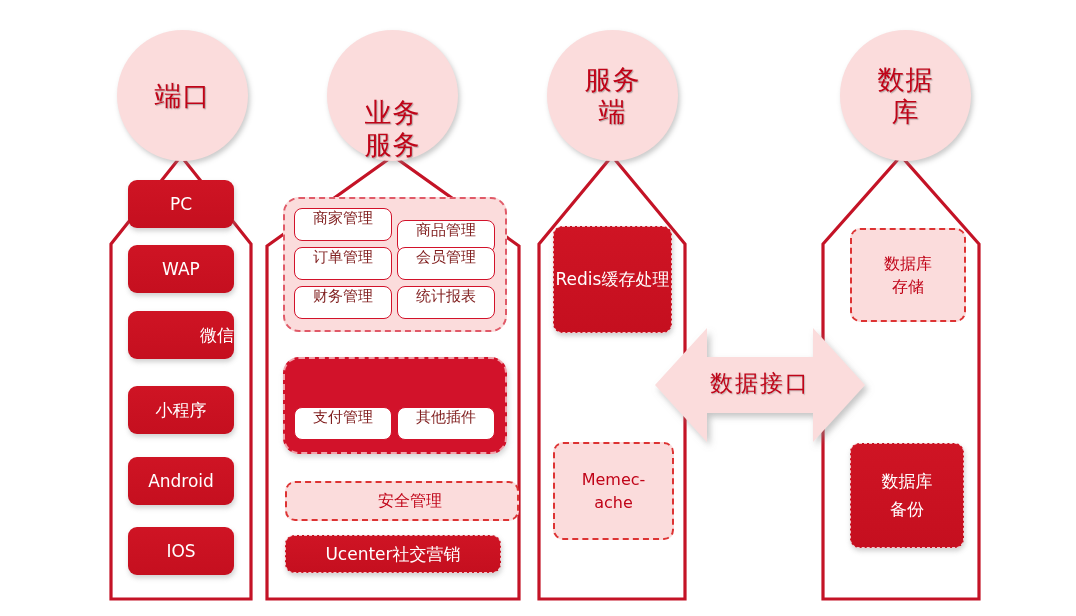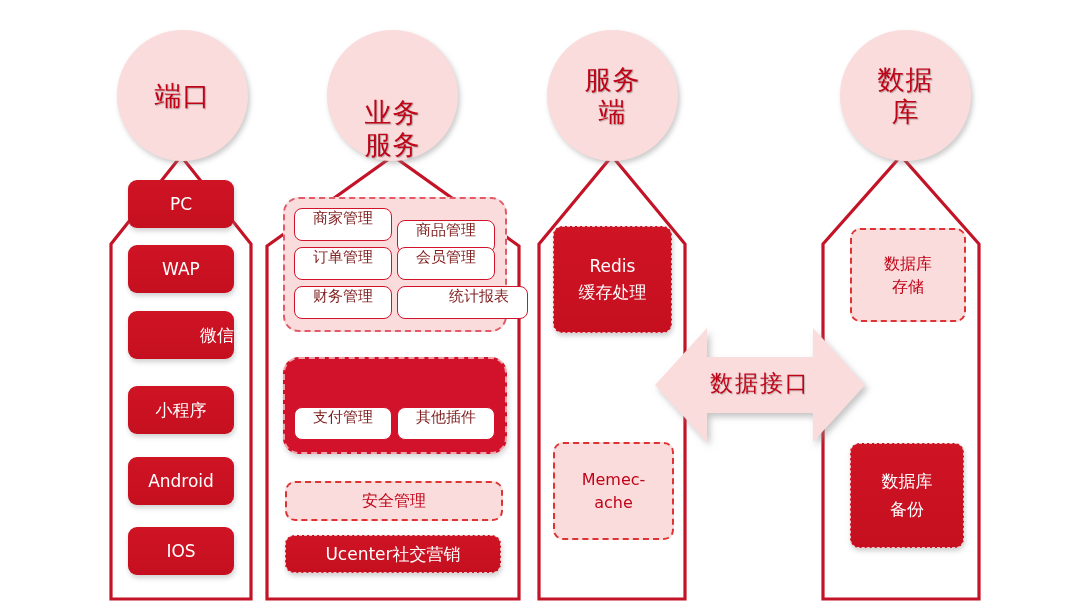--- a/index.html
+++ b/index.html
@@ -167,53 +167,53 @@
   </div>
   <div class="chip" style="left:294px;top:247px;width:96px;height:31px;">
     <span class="cjk">订单管理</span>
   </div>
   <div class="chip" style="left:397px;top:247px;width:96px;height:31px;">
     <span class="cjk">会员管理</span>
   </div>
   <div class="chip" style="left:294px;top:286px;width:96px;height:31px;">
     <span class="cjk">财务管理</span>
   </div>
-  <div class="chip" style="left:397px;top:286px;width:96px;height:31px;padding-left:33px;">
+  <div class="chip" style="left:397px;top:286px;width:96px;height:31px;">
     <span class="cjk">统计报表</span>
   </div>
 
   <div class="group-solid" style="left:283px;top:357px;width:220px;height:93px;"></div>
   <div class="chip" style="left:294px;top:407px;width:96px;height:31px;">
     <span class="cjk">支付管理</span>
   </div>
   <div class="chip" style="left:397px;top:407px;width:96px;height:31px;">
     <span class="cjk">其他插件</span>
   </div>
 
-  <div class="pill-dash" style="left:285px;top:481px;width:214px;height:36px;">
+  <div class="pill-dash" style="left:285px;top:481px;width:214px;height:36px;padding-left:16px;">
     <span class="cjk">安全管理</span>
   </div>
   <div class="pill-solid dashed-edge" style="left:285px;top:535px;width:214px;height:36px;">
     <span class="cjk">Ucenter社交营销</span>
   </div>
 
   <div class="col-shape" style="left:532px;top:150px;">
     <svg width="160" height="456" viewBox="0 0 160 456">
       <path d="M 7 94 L 80 6 L 153 94 L 153 449 L 7 449 Z" fill="#ffffff" stroke="#c41326" stroke-width="3.2" stroke-linejoin="miter"></path>
     </svg>
   </div>
 
   <div class="circle" style="left:547px;top:30px;width:131px;height:131px;">
     <div>
       <span class="cjk">服务</span>
       <span class="cjk">端</span>
     </div>
   </div>
 
-  <div class="pill-solid dashed-edge" style="left:553px;top:226px;width:117px;height:105px;flex-direction:column;line-height:1.5;">
+  <div class="pill-solid dashed-edge" style="left:553px;top:226px;width:117px;height:105px;line-height:1.5;">
     <span>Redis</span>
     <span class="cjk">缓存处理</span>
   </div>
 
   <div class="pill-dash" style="left:553px;top:442px;width:117px;height:94px;flex-direction:column;line-height:1.45;">
     <span>Memec-</span>
     <span>ache</span>
   </div>
 
   <div class="col-shape" style="left:816px;top:150px;">

